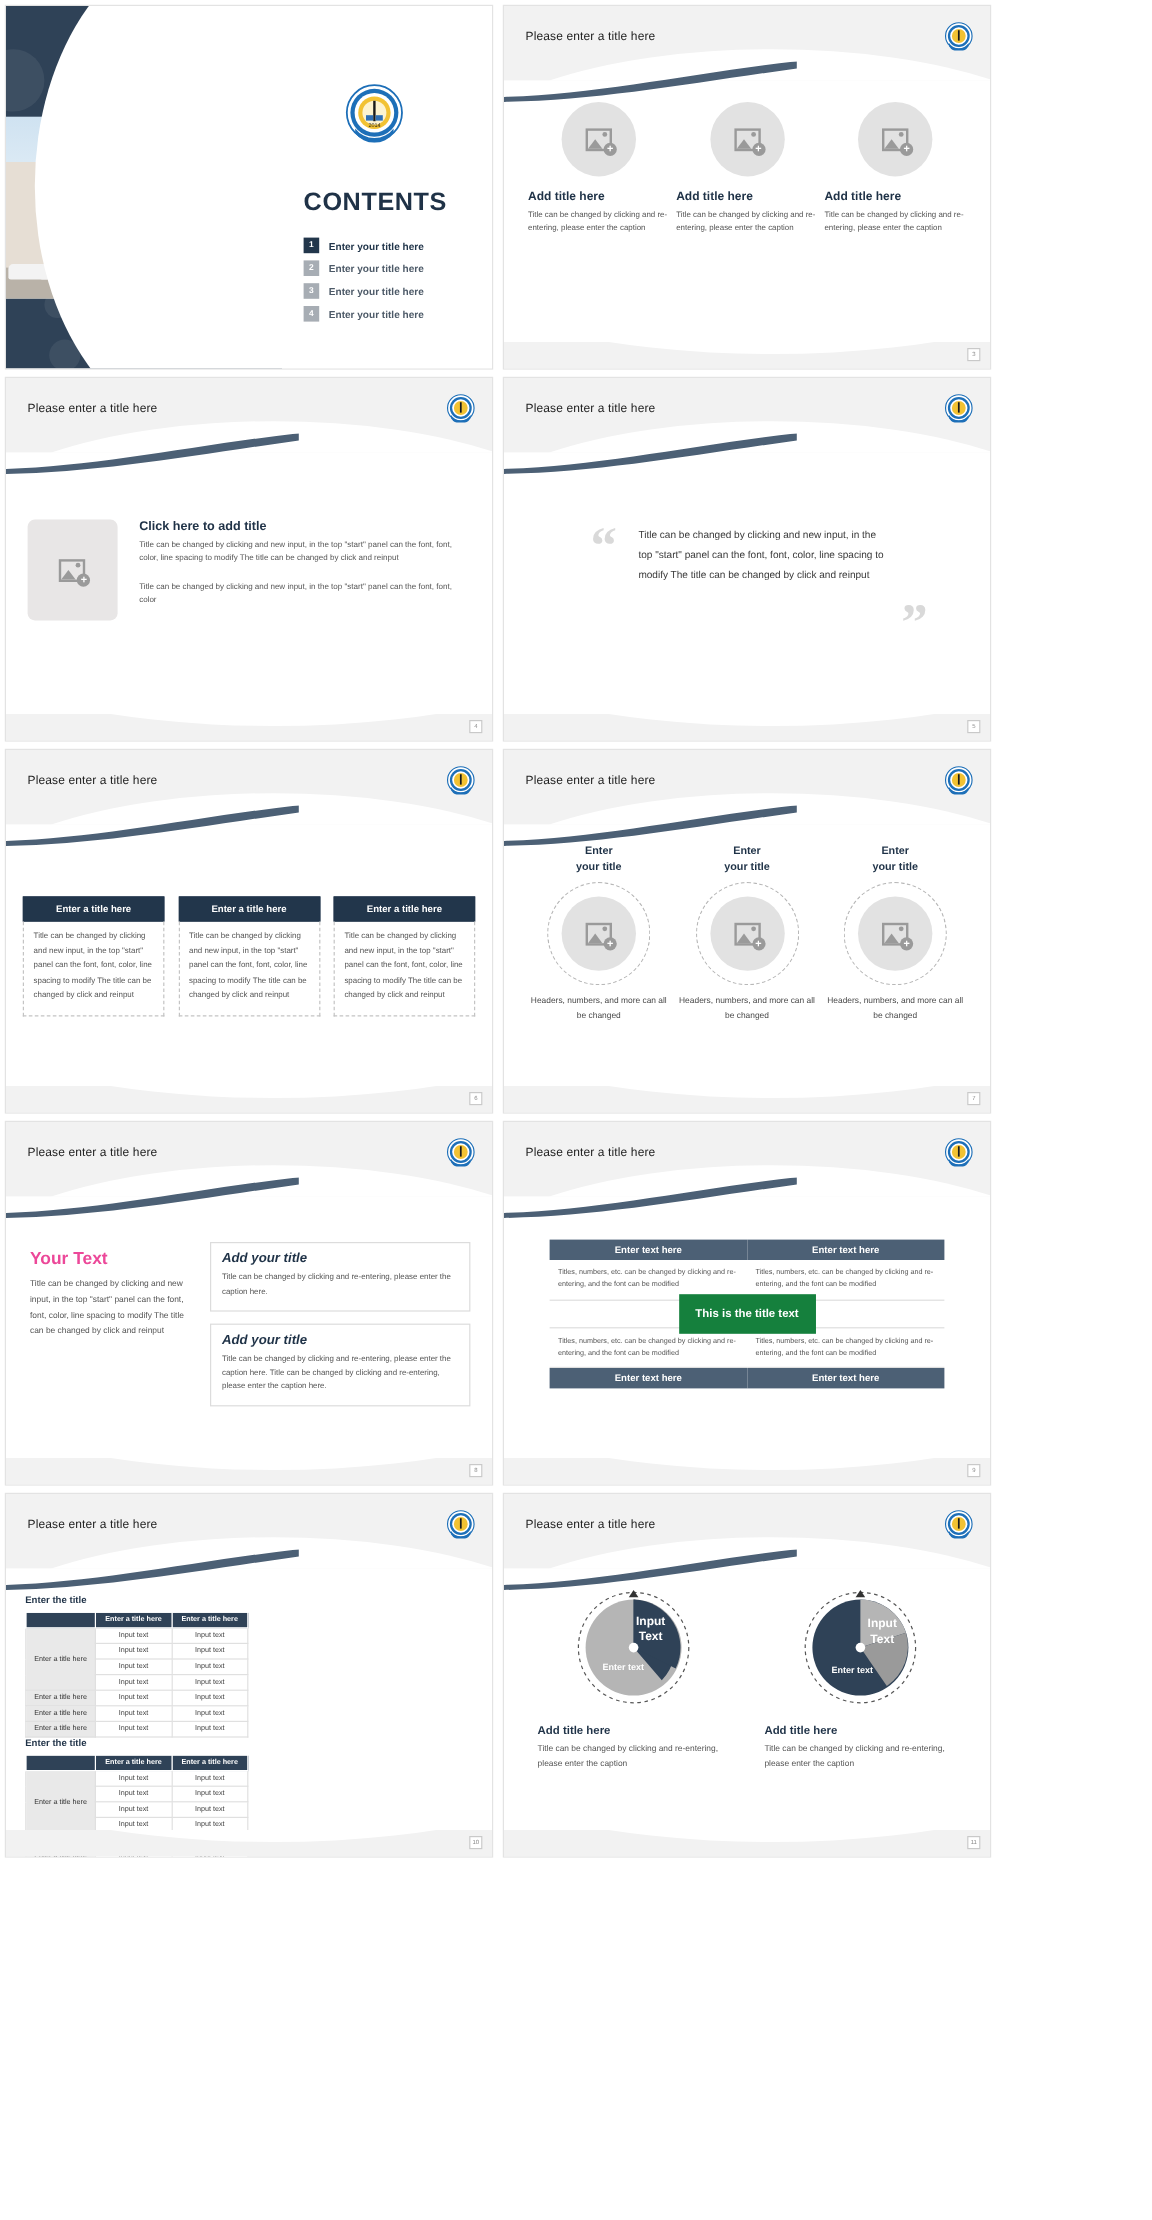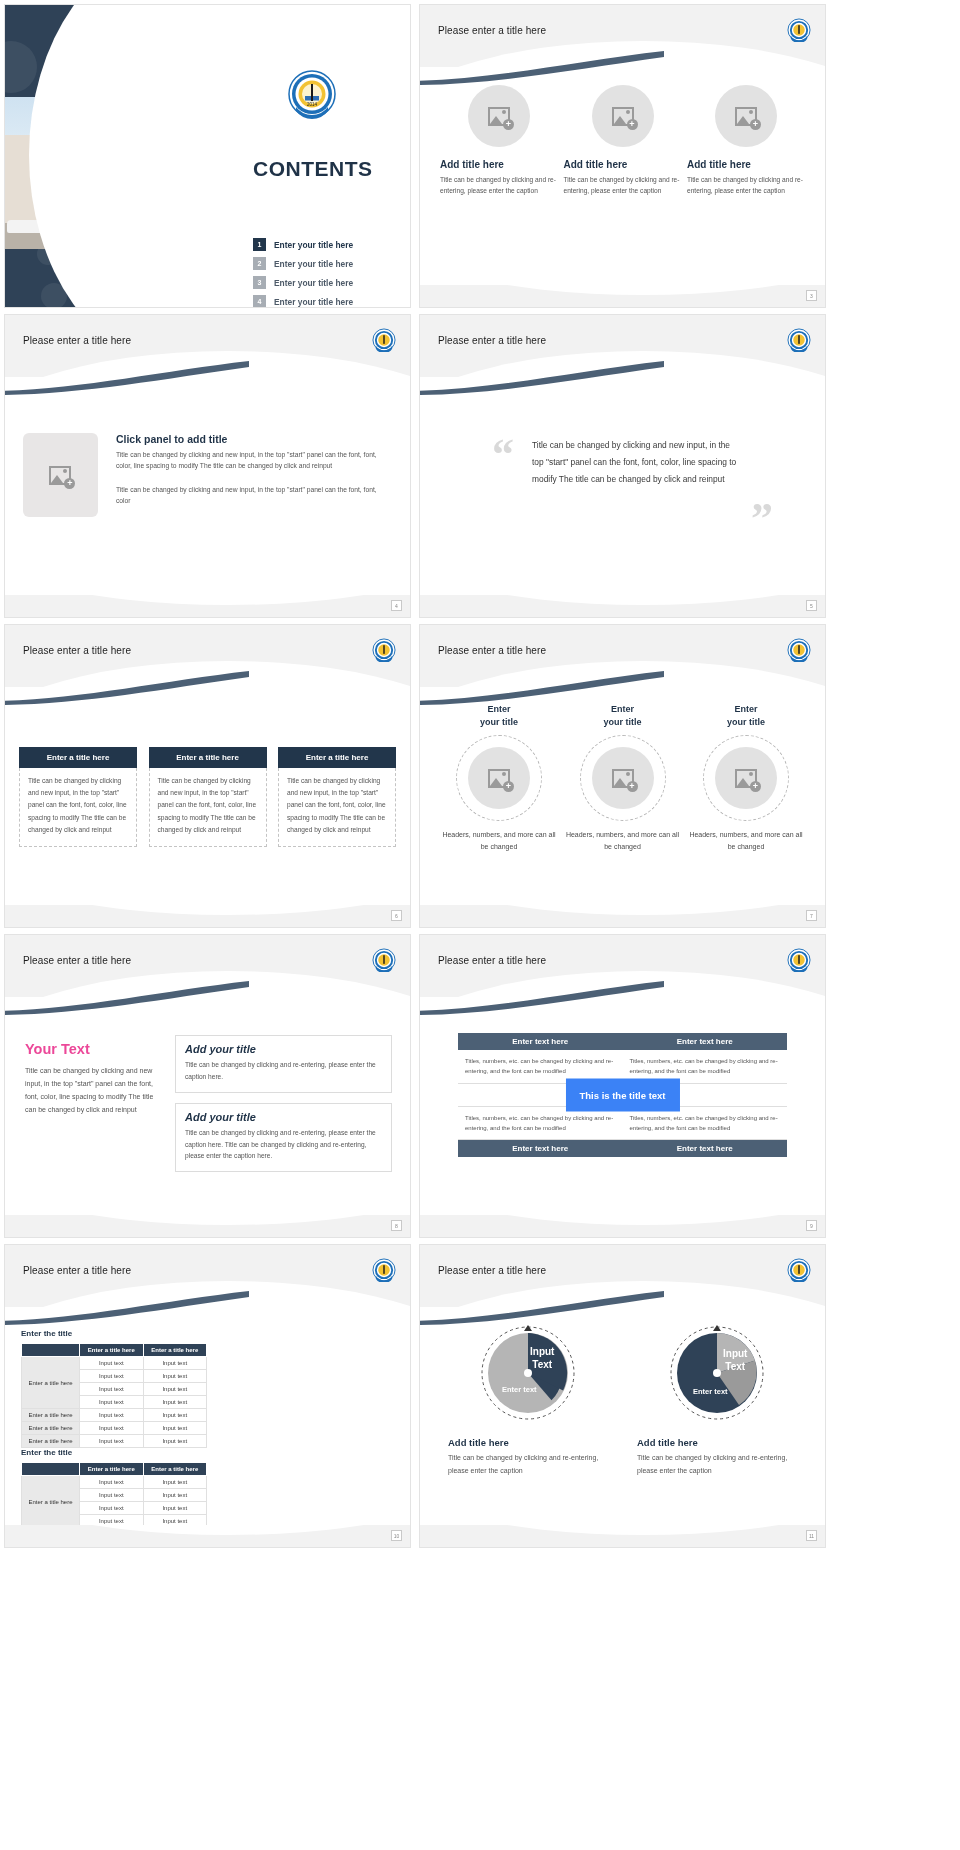--- a/index.html
+++ b/index.html
@@ -83,21 +83,21 @@
   .photo .glass { position:absolute; left:86px; top:86px; width:100px; height:34px; background:#1b7fc4; }
   .photo .col { position:absolute; top:52px; width:9px; height:74px; background:# efe7dd; background:#efe7dd; }
   .photo .ground { position:absolute; left:0; bottom:0; width:100%; height:26px; background:#b9b2a8; }
   .photo .car { position:absolute; bottom:16px; width:34px; height:13px; background:#f3f3f3; border-radius:4px 6px 2px 2px; }
   .photo .bush { position:absolute; left:60px; bottom:12px; width:42px; height:38px; background:#8fa352; border-radius:50%; }
   .cover-right { position:absolute; left:230px; top:0; right:0; height:100%; background:#fff; }
   .contents-title {
     position:absolute; left:248px; top:152px;
     font-size:21px; font-weight:bold; color:#1f3247; letter-spacing:.5px;
   }
-  .toc { position:absolute; left:248px; top:193px;margin-top:40px; }
+  .toc { position:absolute; left:248px; top:193px; }
   .toc-row { display:flex; align-items:center; margin-bottom:6px; }
   .toc-num {
     width:13px; height:13px; font-size:7px; color:#fff; font-weight:bold;
     display:flex; align-items:center; justify-content:center; margin-right:8px;
   }
   .toc-num.active { background:#22364b; }
   .toc-num.dim { background:#a7adb4; }
   .toc-label { font-size:8.4px; font-weight:bold; color:#4d5a68; }
   .toc-label.active { color:#22364b; }
 
@@ -177,21 +177,21 @@
 
   
   .s9 { position:absolute; left:38px; right:38px; top:98px; }
   .s9-row { display:flex; justify-content:space-between; }
   .s9-cell { width:168px; }
   .s9-hd { background:#4c6075; color:#fff; font-size:8px; font-weight:bold; text-align:center; padding:4px 0; }
   .s9-tx { font-size:6px; color:#555; line-height:1.7; padding:6px 7px; border-bottom:1px solid #dedede; min-height:34px; }
   .s9-bd { border-top:1px solid #dedede; }
   .s9-center {
     position:absolute; left:50%; top:50%; transform:translate(-50%,-50%);
-    background:#3b82f6; color:#fff; font-size:9.5px; font-weight:bold;
+    background:#15803d; color:#fff; font-size:9.5px; font-weight:bold;
     padding:11px 14px; white-space:nowrap; z-index:5;
   }
 
   
   .s10 { position:absolute; left:16px; right:16px; top:84px; display:flex; justify-content:space-between;flex-direction:column; }
   .t10 { width:186px; }
   .t10 .lbl { font-size:8px; font-weight:bold; color:#1f3247; margin-bottom:5px; }
   table.mini { border-collapse:collapse; width:100%; font-size:6px; color:#444; }
   table.mini th {
     background:#2f4257; color:#fff; font-weight:bold; padding:3px 2px; text-align:center;
@@ -355,21 +355,21 @@
     <div class="s4-wrap">
       <div class="ph-rect">
         <div class="img-ico">
             <div class="frame"></div>
             <div class="mtn"></div>
             <div class="sun"></div>
             <div class="plus">+</div>
           </div>
       </div>
       <div class="s4-txt">
-        <h4>Click panel to add title</h4>
+        <h4>Click here to add title</h4>
         <p>Title can be changed by clicking and new input, in the top "start" panel can the font, font, color, line spacing to modify The title can be changed by click and reinput</p>
         <p class="sp">Title can be changed by clicking and new input, in the top "start" panel can the font, font, color</p>
       </div>
     </div>
     <div class="footbar"></div>
     <div class="pagenum">4</div>
   </div>
 
   <div class="slide">
     <div class="hdr"></div>

